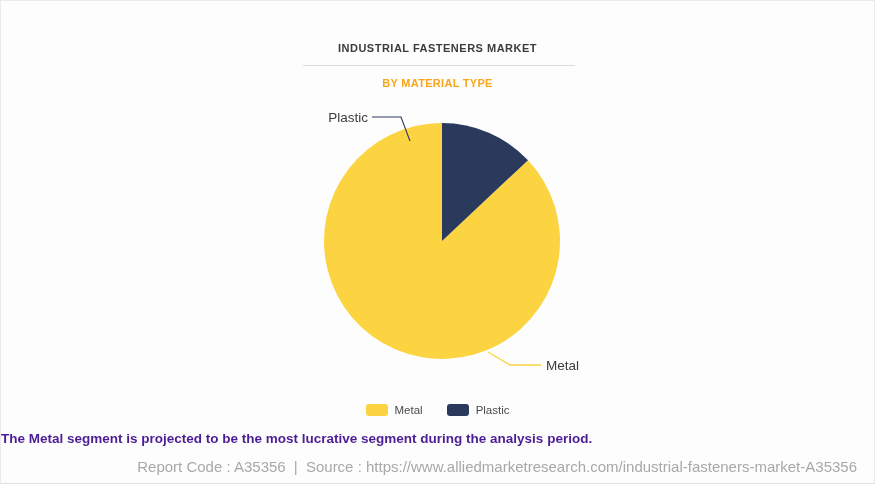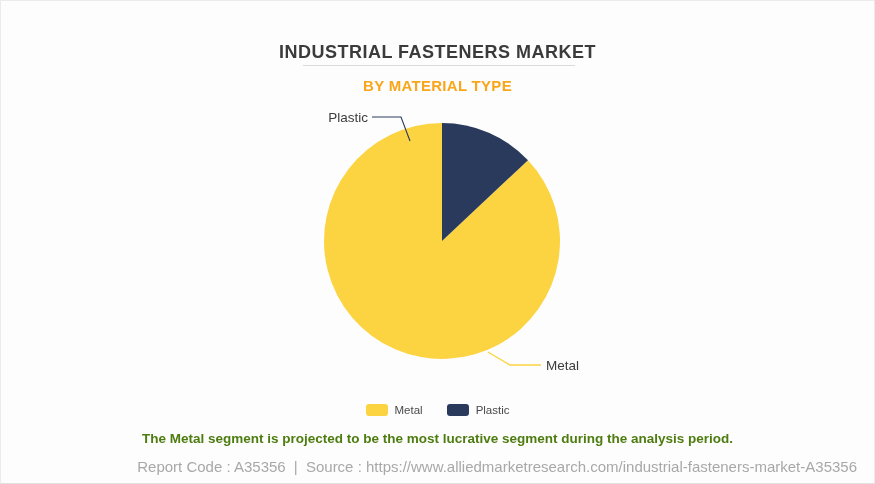--- a/index.html
+++ b/index.html
@@ -21,41 +21,41 @@
     box-shadow: 0 2px 3px rgba(0,0,0,0.05);
     overflow: hidden;
   }
 
   
   #chart-title {
     position: absolute;
     left: 0; right: 0;
     top: 41px;
     text-align: center;
-    font-size: 18px;
+    font-size: 11px;
     font-weight: bold;
     letter-spacing: 0.5px;
     color: #3b3b3b;
   }
 
   #title-rule {
     position: absolute;
     left: 302px;
     top: 64px;
     width: 272px;
     height: 1px;
     background: #dcdcdc;
   }
 
   #chart-subtitle {
     position: absolute;
     left: 0; right: 0;
     top: 76px;
     text-align: center;
-    font-size: 15px;
+    font-size: 11px;
     font-weight: bold;
     letter-spacing: 0.3px;
     color: #faa61a;
   }
 
   
   #plot-area {
     position: absolute;
     left: 0;
     top: 100px;
@@ -93,24 +93,23 @@
   .legend-label {
     font-size: 11.5px;
     color: #4a4a4a;
   }
 
   
   #caption {
     position: absolute;
     left: 0; right: 0;
     top: 430px;
-    text-align: center;
     font-size: 13.5px;
     font-weight: bold;
-    color: #4d7c0f;
+    color: #4c1d95;
   }
 
   
   #footer {
     position: absolute;
     right: 17px;
     top: 457px;
     font-size: 15px;
     color: #a8a8a8;
     white-space: nowrap;

